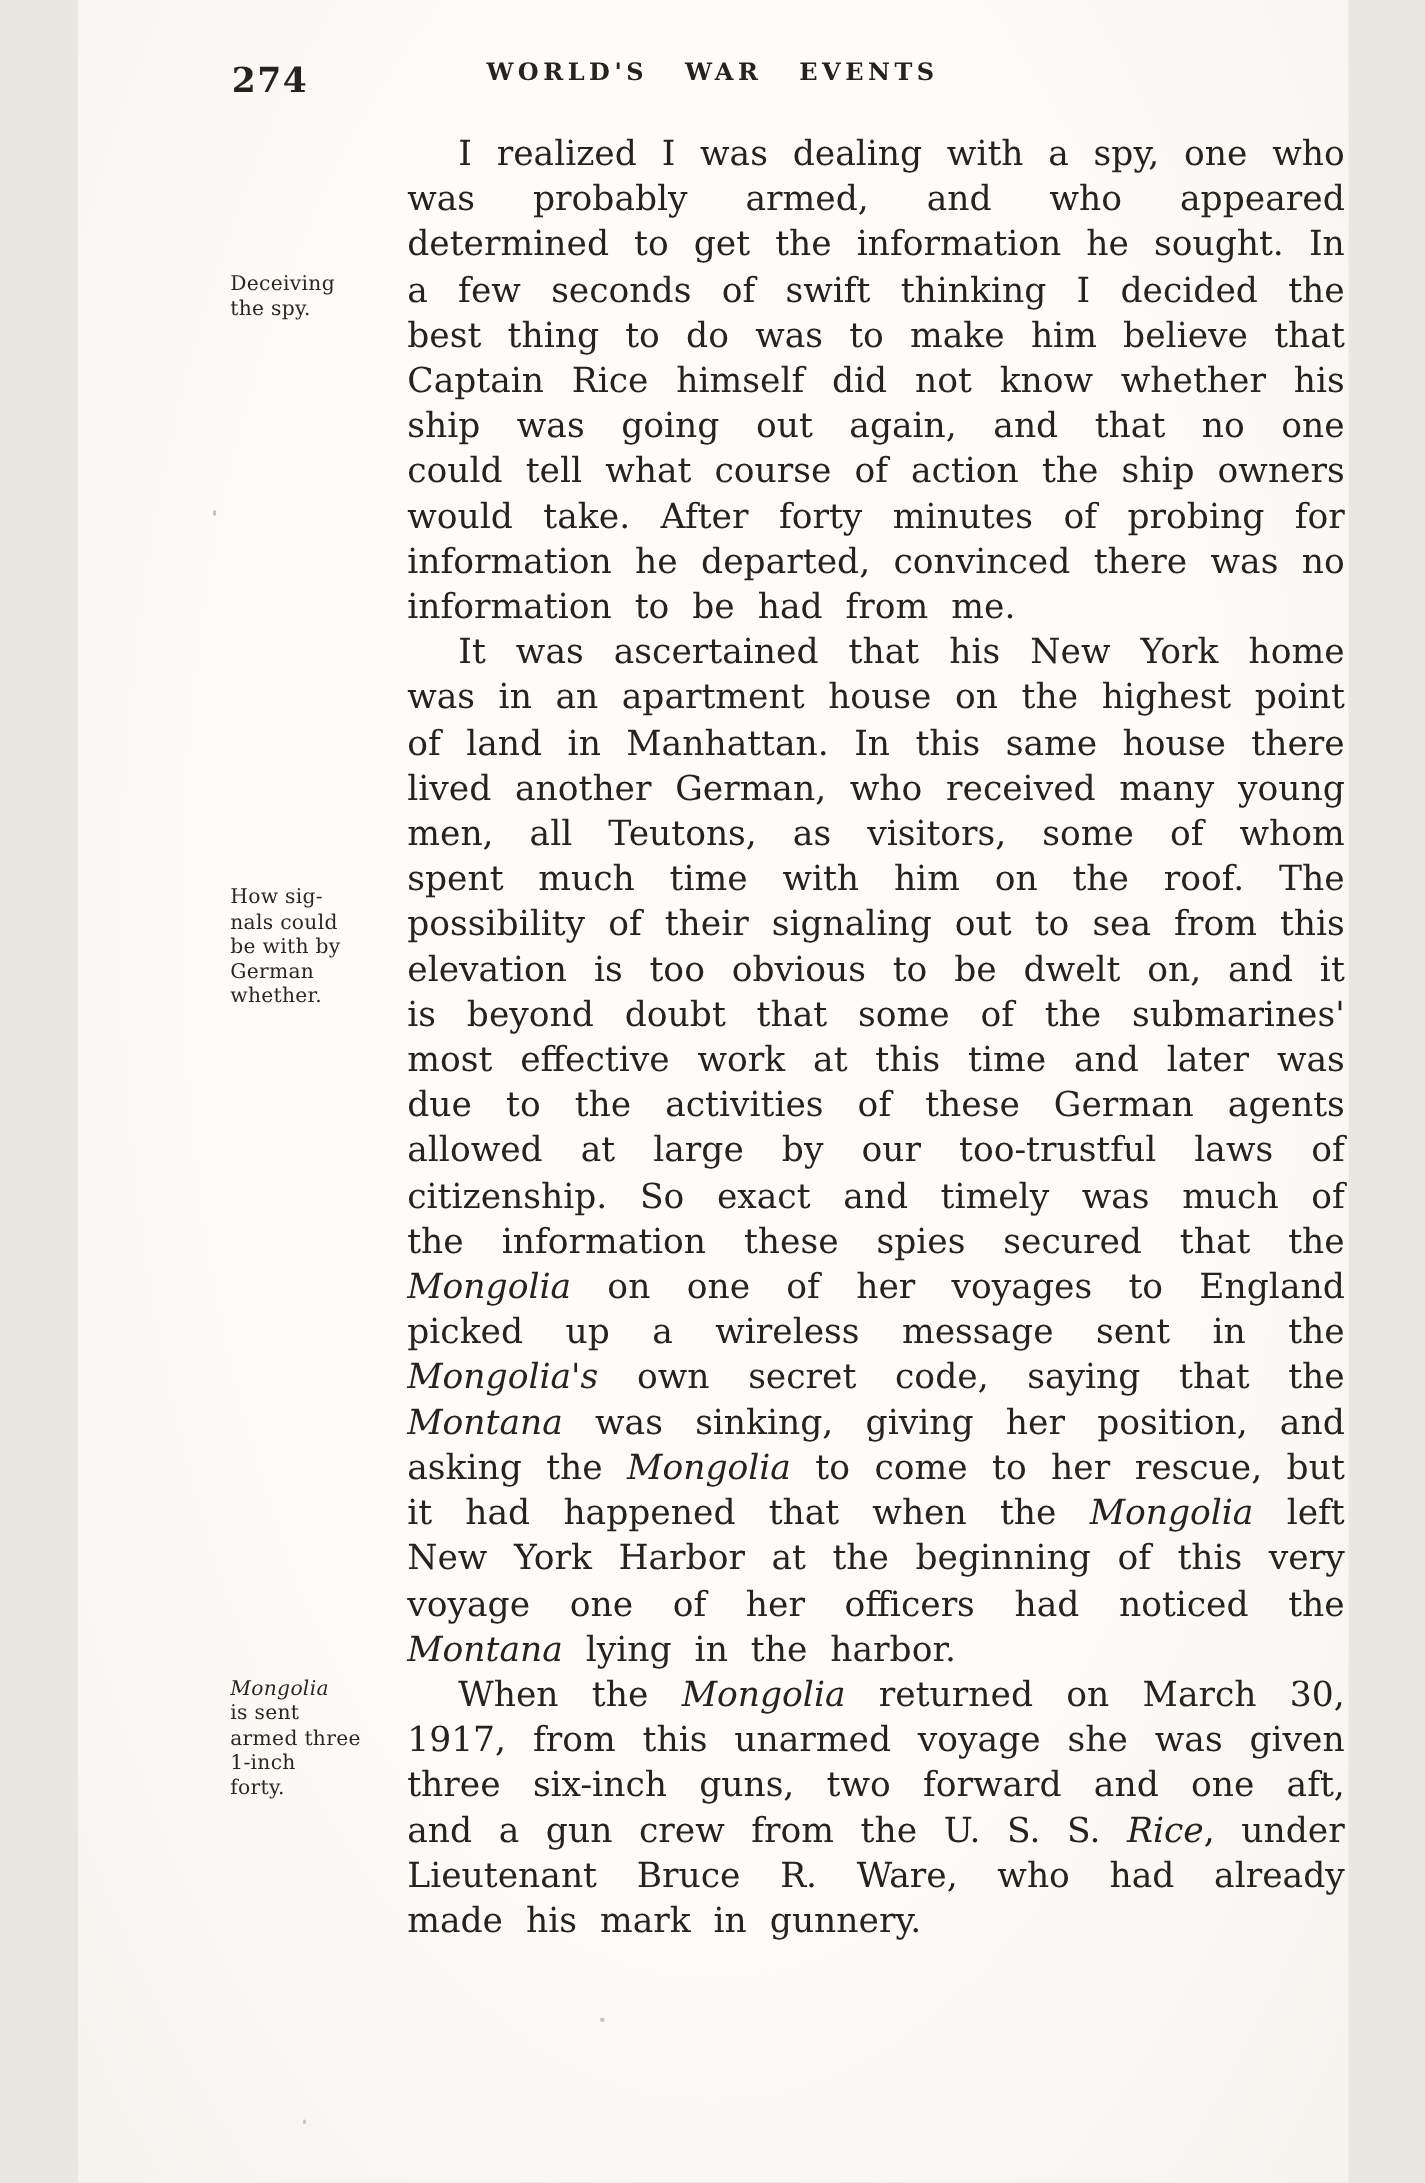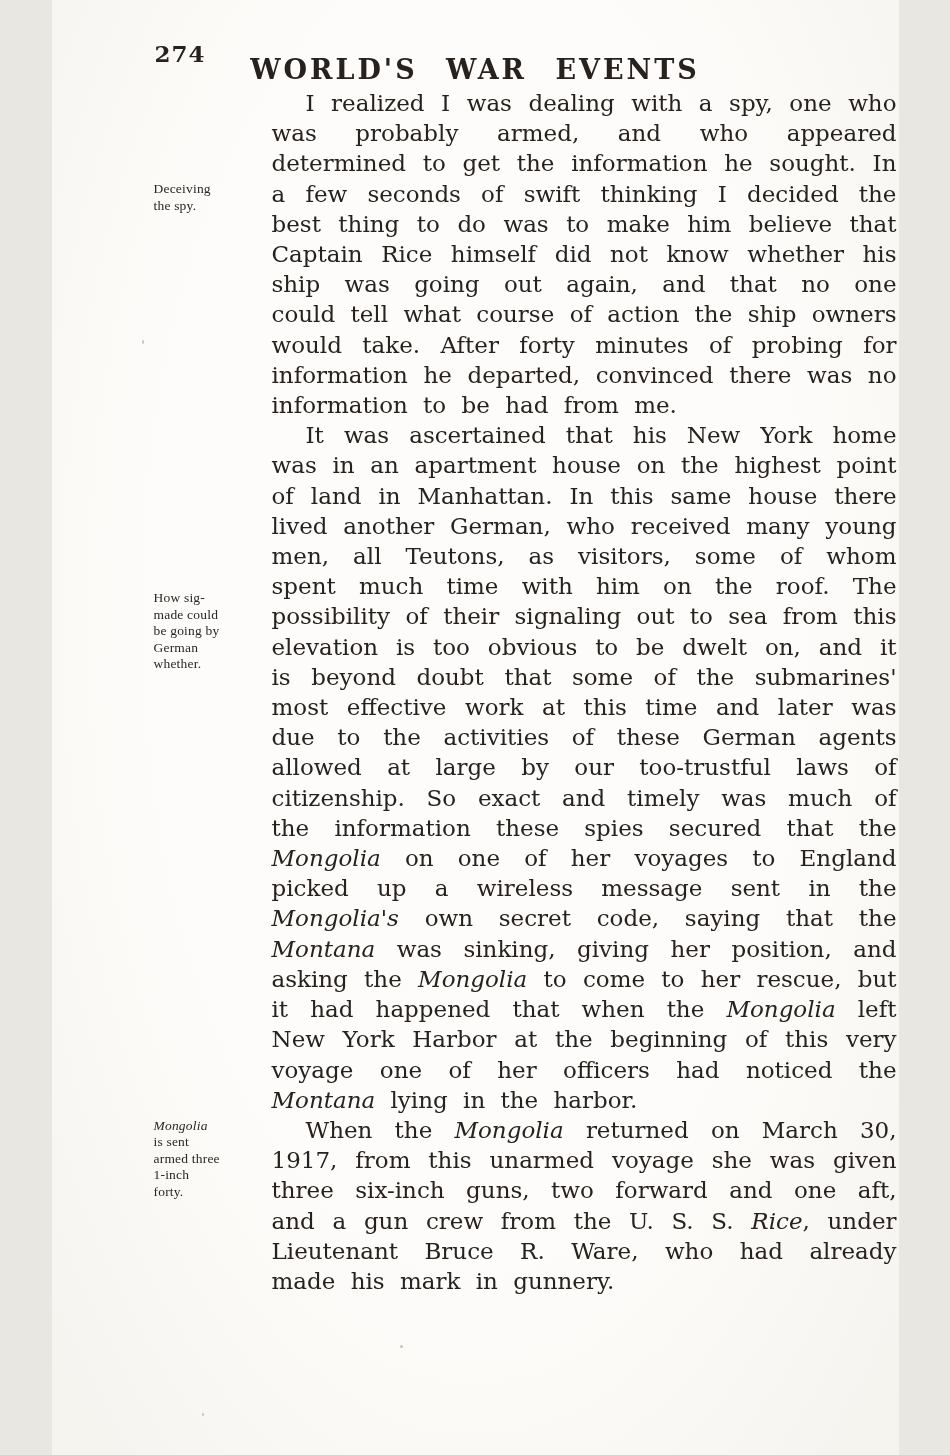--- a/index.html
+++ b/index.html
@@ -30,24 +30,24 @@
     left: 103px;
     top: 2px;
     font-size: 23px;
     font-weight: 700;
     letter-spacing: 1px;
   }
   .running-title {
     position: absolute;
     left: 0;
     right: 0;
-    top: 16px;
+    top: 0;
     margin: 0;
     text-align: center;
-    font-size: 27px;
+    font-size: 16px;
     font-weight: 700;
     letter-spacing: 3px;
     word-spacing: 16px;
   }
   
   .text-block {
     position: absolute;
     left: 220px;
     top: 88px;
     width: 625px;
@@ -70,21 +70,20 @@
     left: -118px;
     width: 112px;
     display: block;
     text-indent: 0;
     text-align: left;
     font-size: 13.5px;
     line-height: 16.5px;
     word-spacing: normal;
     letter-spacing: 0.2px;
     color: #2b2620;
-    font-family: Liberation Serif, serif;
   }
   .sidenote-line { display: block; }
   .italic { font-style: italic; }
   
   .speck {
     position: absolute;
     background: #9a958d;
     border-radius: 50%;
     opacity: 0.55;
   }
@@ -102,22 +101,22 @@
     <h1 class="running-title">WORLD'S WAR EVENTS</h1>
   </div>
 
   <div class="text-block" id="text-block">
       <p class="para"><span class="sidenote" style="top: 93px;">
           <span class="sidenote-line">Deceiving</span>
           <span class="sidenote-line">the spy.</span>
         </span>I realized I was dealing with a spy, one who was probably armed, and who appeared determined to get the information he sought. In a few seconds of swift thinking I decided the best thing to do was to make him believe that Captain Rice himself did not know whether his ship was going out again, and that no one could tell what course of action the ship owners would take. After forty minutes of probing for information he departed, convinced there was no information to be had from me.</p>
       <p class="para"><span class="sidenote" style="top: 170px;">
           <span class="sidenote-line">How sig-</span>
-          <span class="sidenote-line">made could</span>
-          <span class="sidenote-line">be going by</span>
+          <span class="sidenote-line">nals could</span>
+          <span class="sidenote-line">be with by</span>
           <span class="sidenote-line">German</span>
           <span class="sidenote-line">whether.</span>
         </span>It was ascertained that his New York home was in an apartment house on the highest point of land in Manhattan. In this same house there lived another German, who received many young men, all Teutons, as visitors, some of whom spent much time with him on the roof. The possibility of their signaling out to sea from this elevation is too obvious to be dwelt on, and it is beyond doubt that some of the submarines' most effective work at this time and later was due to the activities of these German agents allowed at large by our too-trustful laws of citizenship. So exact and timely was much of the information these spies secured that the <em>Mongolia</em> on one of her voyages to England picked up a wireless message sent in the <em>Mongolia's</em> own secret code, saying that the <em>Montana</em> was sinking, giving her position, and asking the <em>Mongolia</em> to come to her rescue, but it had happened that when the <em>Mongolia</em> left New York Harbor at the beginning of this very voyage one of her officers had noticed the <em>Montana</em> lying in the harbor.</p>
       <p class="para"><span class="sidenote" style="top: 3px;">
           <span class="sidenote-line italic">Mongolia</span>
           <span class="sidenote-line">is sent</span>
           <span class="sidenote-line">armed three</span>
           <span class="sidenote-line">1-inch</span>
           <span class="sidenote-line">forty.</span>
         </span>When the <em>Mongolia</em> returned on March 30, 1917, from this unarmed voyage she was given three six-inch guns, two forward and one aft, and a gun crew from the U. S. S. <em>Rice</em>, under Lieutenant Bruce R. Ware, who had already made his mark in gunnery.</p>

